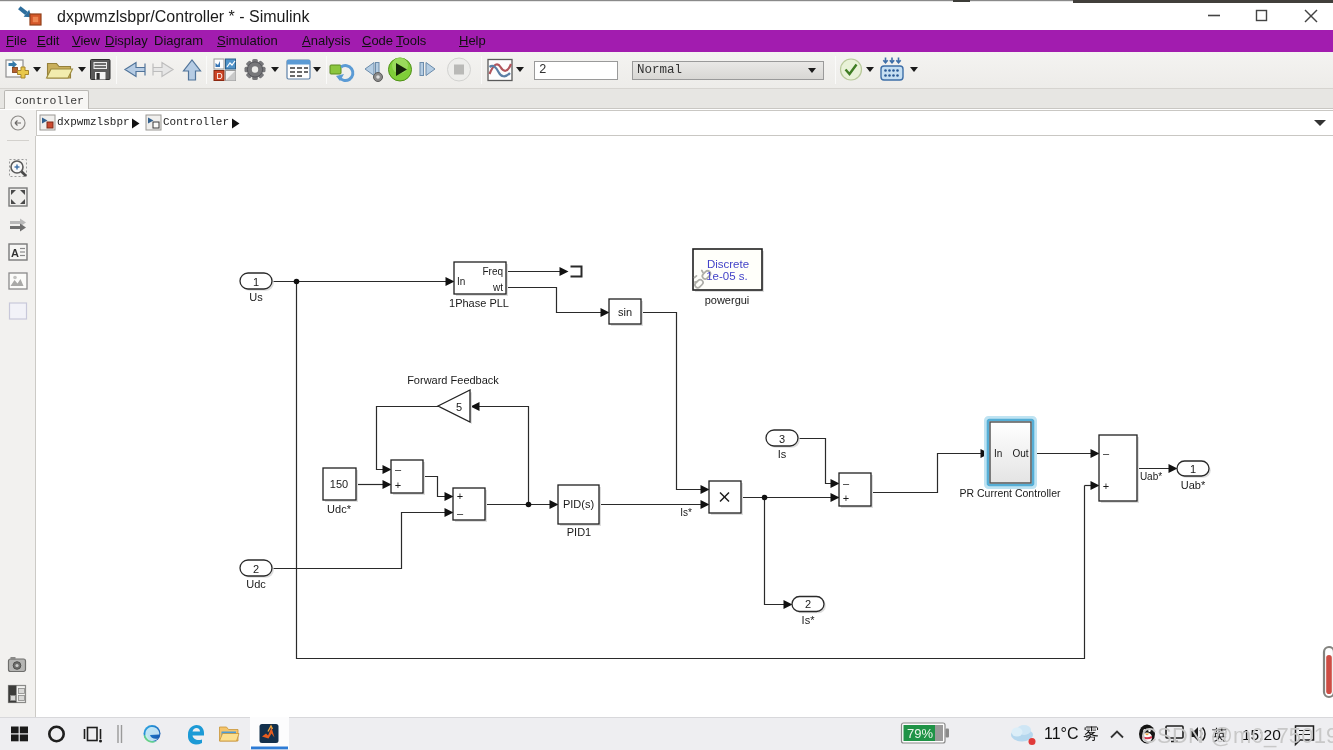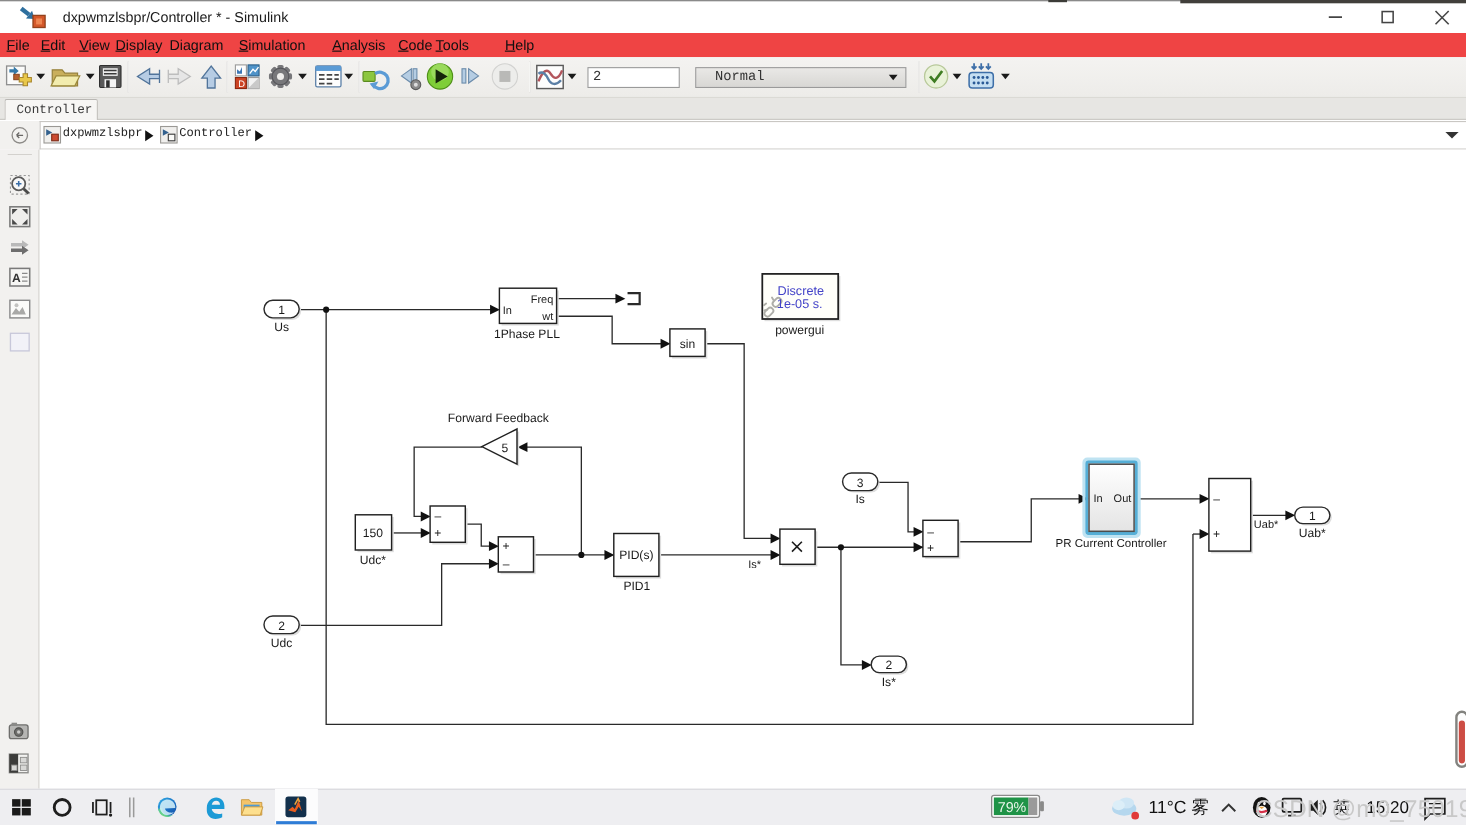--- a/index.html
+++ b/index.html
@@ -2,23 +2,23 @@
 <html><head>
 <meta charset="utf-8">
 <style>
   * { margin:0; padding:0; box-sizing:border-box; }
   html,body { width:1333px; height:750px; overflow:hidden; background:#fff;
     font-family:"Liberation Sans", sans-serif; }
   .abs { position:absolute; }
   #page { position:relative; width:1333px; height:750px; }
   
   #titlebar { position:absolute; left:0; top:0; width:1333px; height:30px; background:#fff; }
-  #title-text { position:absolute; left:57px; top:8px; font-size:13px; color:#1c1c1c; }
-  
-  #menubar { position:absolute; left:0; top:30px; width:1333px; height:22px; background:#ef4444;
+  #title-text { position:absolute; left:57px; top:8px; font-size:16px; color:#1c1c1c; }
+  
+  #menubar { position:absolute; left:0; top:30px; width:1333px; height:22px; background:#a21caf;
      font-size:13px; color:#101010; }
   #menubar span { position:absolute; top:3px; }
   
   #toolbar { position:absolute; left:0; top:52px; width:1333px; height:37px;
      background:linear-gradient(#f4f3f1,#edece9); border-bottom:1px solid #d6d4d0; }
   .tsep { position:absolute; top:4px; width:1px; height:28px; background:#c3c1bd; border-right:1px solid #fafaf9; }
   .dd { position:absolute; width:0; height:0; border-left:4px solid transparent;
       border-right:4px solid transparent; border-top:5px solid #1a1a1a; top:31px; }
   
   #tabbar { position:absolute; left:0; top:89px; width:1333px; height:20px; background:#e7e6e3;
@@ -217,21 +217,21 @@
     <div class="dd" style="left:271px;top:15px"></div>
     <div class="dd" style="left:313px;top:15px"></div>
     <div class="dd" style="left:516px;top:15px"></div>
     <div class="dd" style="left:866px;top:15px"></div>
     <div class="dd" style="left:910px;top:15px"></div>
 
     <div class="abs" style="left:534px;top:9px;width:84px;height:19px;background:#fff;border:1px solid #9a9a9a;
        font-family:'Liberation Mono',monospace;font-size:12.5px;color:#333;padding:1px 0 0 4px">2</div>
 
     <div class="abs" style="left:632px;top:9px;width:192px;height:19px;background:linear-gradient(#e9e8e6,#d8d7d4);
-       border:1px solid #9a9a9a;font-family:'Liberation Mono',monospace;font-size:12.5px;color:#333;padding:1px 0 0 17px">Normal</div>
+       border:1px solid #9a9a9a;font-family:'Liberation Mono',monospace;font-size:12.5px;color:#333;padding:1px 0 0 4px">Normal</div>
     <div class="dd" style="left:808px;top:16px"></div>
   </div>
 
   <div id="tabbar">
       <div id="tab-active">Controller</div>
     </div>
 
   <div id="crumbbar">
     <div id="crumbfield"></div>
     <svg class="abs" style="left:0;top:0" width="1333" height="26">

